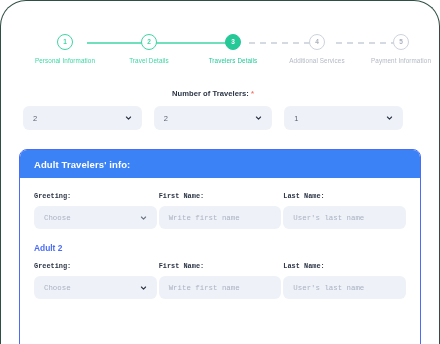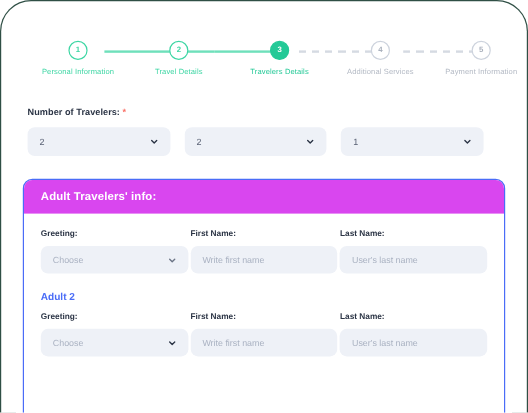--- a/index.html
+++ b/index.html
@@ -96,20 +96,21 @@
   .c2 { left: 156px; width: 55px; }
   .c3 { left: 226px; width: 74px; }
   .c4 { left: 313px; width: 70px; }
 
   
   .count-block {
     position: absolute;
     top: 88px;
     left: 22px;
     right: 36px;
+    text-align: center;
   }
   .count-label {
     font-size: 7.6px;
     font-weight: 700;
     color: #2b3445;
     letter-spacing: 0.05px;
     margin-bottom: 8px;
   }
   .count-label .req { color: #fa7268; font-weight: 700; }
 
@@ -145,41 +146,41 @@
     left: 18px;
     right: 18px;
     bottom: -40px;
     border: 1.3px solid #4a6cf7;
     border-radius: 8px;
     background: #ffffff;
     overflow: hidden;
   }
   .panel-header {
     height: 28px;
-    background: #d946ef;
+    background: #3b82f6;
     display: flex;
     align-items: center;
     padding: 0 14px;
   }
   .panel-title {
     color: #ffffff;
     font-size: 9.5px;
     font-weight: 700;
     letter-spacing: 0.1px;
   }
   .panel-body { padding: 14px 14px 0 14px; }
 
   .adult-group { margin-bottom: 14px; }
   .adult-title {
     font-size: 8.4px;
     font-weight: 700;
     color: #4a6cf7;
     margin-bottom: 9px;
   }
-  .form-row { display: flex; gap: 2px; }
+  .form-row { display: flex; gap: 2px; font-family: Liberation Mono, monospace; }
   .form-col { flex: 1; }
   .form-label {
     font-size: 6.9px;
     font-weight: 700;
     color: #2b3445;
     margin-bottom: 6px;
   }
   .input-shell {
     position: relative;
     height: 23px;

